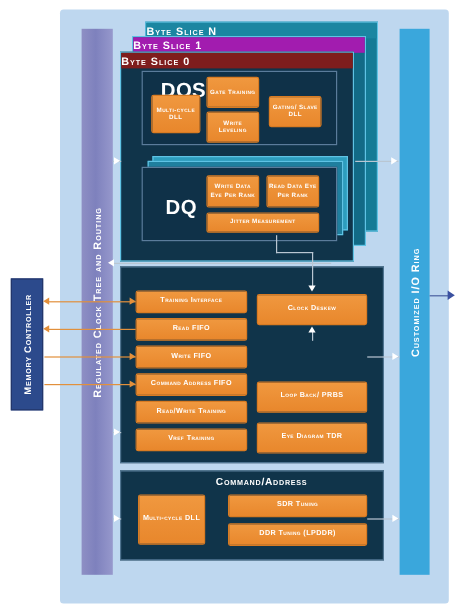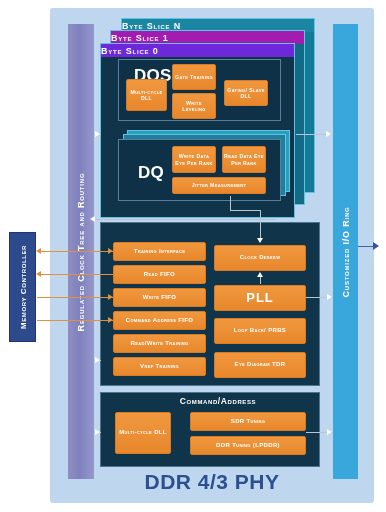--- a/index.html
+++ b/index.html
@@ -94,21 +94,21 @@
   .slice-back1 { left:110px; top:30px; width:195px; height:175px; background:#126a86; }
   .slice-front { left:100px; top:43px; width:195px; height:175px; background:#10344a; }
   .slice-hdr {
     position:absolute; left:0; top:0; width:100%;
     text-align:left; color:#ffffff;
     font-size:9px; font-weight:bold; font-variant:small-caps;
     letter-spacing:0.8px; line-height:12px; padding-top:1px;
   }
   .slice-back2 > .slice-hdr { background:#1b86a1; }
   .slice-back1 > .slice-hdr { background:#a21caf; }
-  .slice-front > .slice-hdr { background:#6d28d9; }
+  .slice-front > .slice-hdr { background:#7f1d1d; }
 
   
   .group-box {
     border: 1px solid #5b7c9b;
     background: #0f3148;
   }
   #dqs-group { left:118px; top:59px; width:163px; height:62px; }
   #dq-stack3 { left:127px; top:130px; width:163px; height:62px; background:#2d9ebe; border:1px solid #5fc3e4; }
   #dq-stack2 { left:123px; top:134px; width:163px; height:62px; background:#1f7f9e; border:1px solid #5fc3e4; }
   #dq-group  { left:118px; top:139px; width:163px; height:62px; }
@@ -214,42 +214,40 @@
   <div class="abs" id="master-timing"></div>
 
   <div class="abs ob lg" style="left:113px; top:242px; width:93px; height:19px;">Training Interface</div>
   <div class="abs ob lg" style="left:113px; top:265px; width:93px; height:19px;">Read FIFO</div>
   <div class="abs ob lg" style="left:113px; top:288px; width:93px; height:19px;">Write FIFO</div>
   <div class="abs ob lg" style="left:113px; top:311px; width:93px; height:19px;">Command Address FIFO</div>
   <div class="abs ob lg" style="left:113px; top:334px; width:93px; height:19px;">Read/Write Training</div>
   <div class="abs ob lg" style="left:113px; top:357px; width:93px; height:19px;">Vref Training</div>
 
   <div class="abs ob lg" style="left:214px; top:245px; width:92px; height:26px;">Clock Deskew</div>
-  <div class="abs ob pll" style="left:214px; top:285px; width:92px; height:26px;">PLL</div>
   <div class="abs ob lg" style="left:214px; top:318px; width:92px; height:26px;">Loop Back/ PRBS</div>
   <div class="abs ob lg" style="left:214px; top:352px; width:92px; height:26px;">Eye Diagram TDR</div>
 
   <div class="abs" id="cmd-addr"></div>
   <div class="abs" id="cmd-addr-title">Command/Address</div>
   <div class="abs ob lg" style="left:115px; top:412px; width:56px; height:42px;">Multi-cycle DLL</div>
   <div class="abs ob lg" style="left:190px; top:412px; width:116px; height:19px;">SDR Tuning</div>
   <div class="abs ob lg" style="left:190px; top:436px; width:116px; height:19px;">DDR Tuning (LPDDR)</div>
 
   <div class="abs" id="clock-tree">
     <span class="vtext">Regulated Clock Tree and Routing</span>
   </div>
   <div class="abs" id="io-ring">
     <span class="vtext">Customized I/O Ring</span>
   </div>
 
   <div class="abs" id="memory-controller">
     <span class="vtext">Memory Controller</span>
   </div>
 
-  <div class="abs" id="phy-title">DDR 4/3 PHY</div>
 
   <div class="abs oline" style="left:40px; top:251px; width:73px;"></div>
   <div class="abs arrow ar-left" style="left:36px; top:248px;"></div>
   <div class="abs arrow ar-right" style="left:108px; top:248px;"></div>
 
   <div class="abs oline" style="left:40px; top:274px; width:73px;"></div>
   <div class="abs arrow ar-left" style="left:36px; top:271px;"></div>
 
   <div class="abs oline" style="left:37px; top:297px; width:76px;"></div>
   <div class="abs arrow ar-right" style="left:108px; top:294px;"></div>

